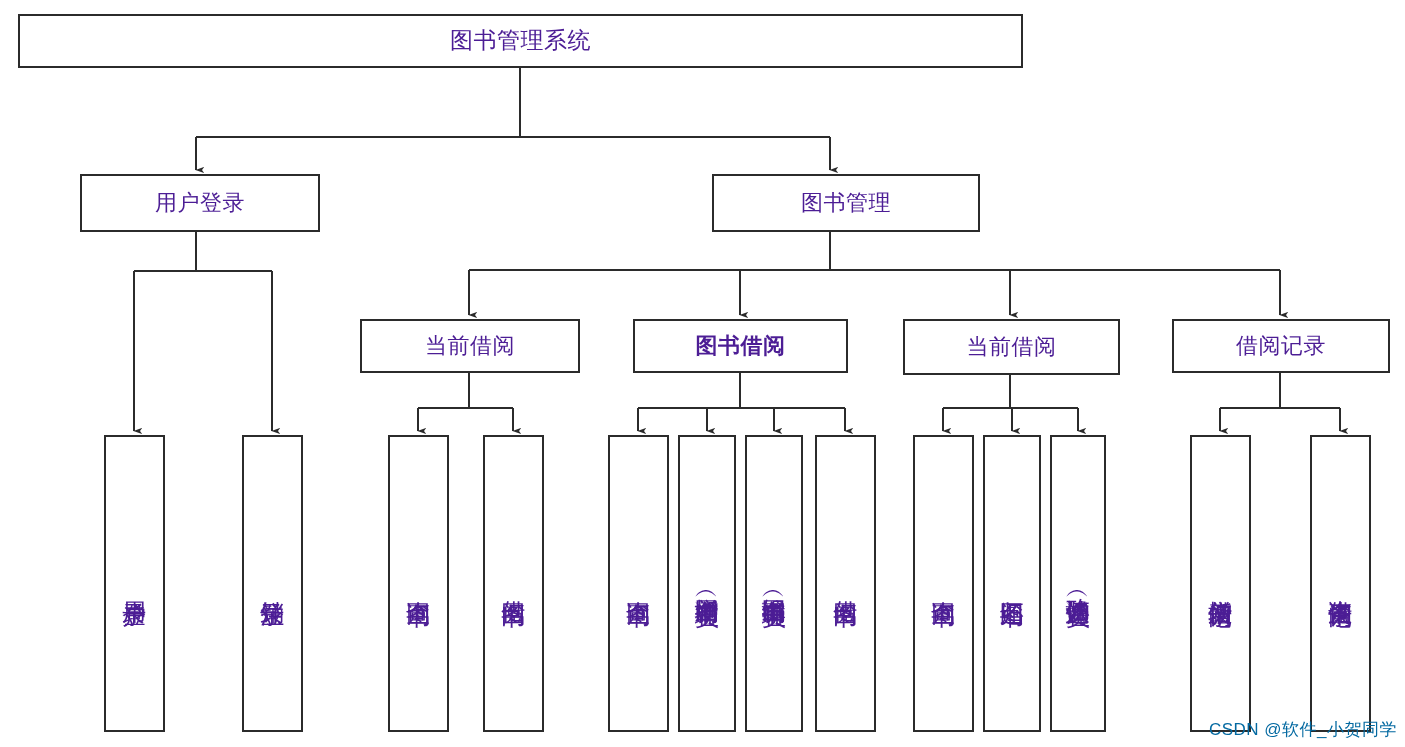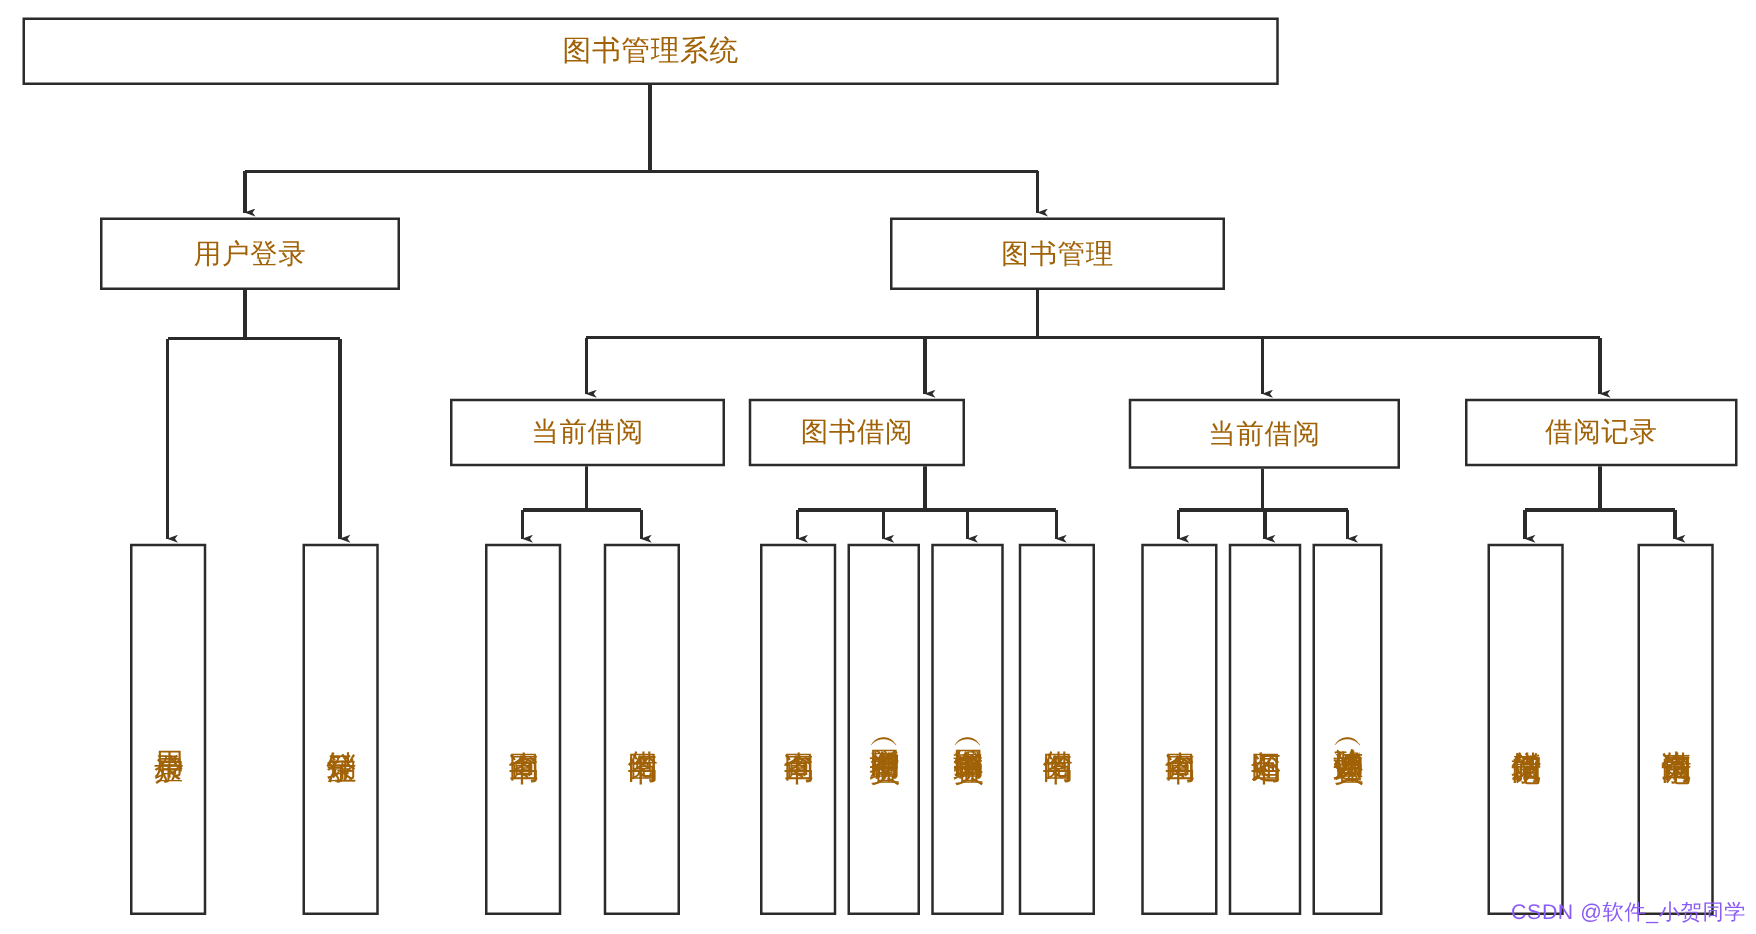--- a/index.html
+++ b/index.html
@@ -26,21 +26,21 @@
     pointer-events: none;
   }
   .node {
     position: absolute;
     box-sizing: border-box;
     border: 2px solid #2b2b2b;
     background: #ffffff;
     display: flex;
     align-items: center;
     justify-content: center;
-    color: #a16207;
+    color: #4c1d95;
   }
   .node-label {
     display: block;
     text-align: center;
     line-height: 1.18;
     letter-spacing: 0.5px;
   }
   
   .node.horiz .node-label {
     writing-mode: horizontal-tb;
@@ -61,21 +61,21 @@
     font-size: 24px;
     line-height: 1.06;
     letter-spacing: 1px;
     white-space: nowrap;
   }
   #watermark {
     position: absolute;
     right: 8px;
     bottom: 6px;
     font-size: 17px;
-    color: #8b5cf6;
+    color: #0369a1;
     white-space: nowrap;
     letter-spacing: 0.5px;
   }
 </style>
 </head>
 <body>
 
 <div id="diagram-root">
 
   <svg id="connector-layer" viewBox="0 0 1405 747" width="1405" height="747" xmlns="http://www.w3.org/2000/svg">
@@ -137,21 +137,21 @@
   <div class="node horiz" id="node-l2-0" style="left: 80px; top: 174px; width: 240px; height: 58px;">
     <span class="node-label">用户登录</span>
   </div>
   <div class="node horiz" id="node-l2-1" style="left: 712px; top: 174px; width: 268px; height: 58px;">
     <span class="node-label">图书管理</span>
   </div>
 
   <div class="node horiz" id="node-l3-0" style="left: 360px; top: 319px; width: 220px; height: 54px;">
     <span class="node-label">当前借阅</span>
   </div>
-  <div class="node horiz" id="node-l3-1" style="left: 599px; top: 319px; width: 173px; height: 54px;">
+  <div class="node horiz" id="node-l3-1" style="left: 633px; top: 319px; width: 215px; height: 54px; font-weight: bold;">
     <span class="node-label">图书借阅</span>
   </div>
   <div class="node horiz" id="node-l3-2" style="left: 903px; top: 319px; width: 217px; height: 56px;">
     <span class="node-label">当前借阅</span>
   </div>
   <div class="node horiz" id="node-l3-3" style="left: 1172px; top: 319px; width: 218px; height: 54px;">
     <span class="node-label">借阅记录</span>
   </div>
 
   <div class="node vert" id="node-leaf-0" style="left: 104px; top: 435px; width: 61px; height: 297px;">

